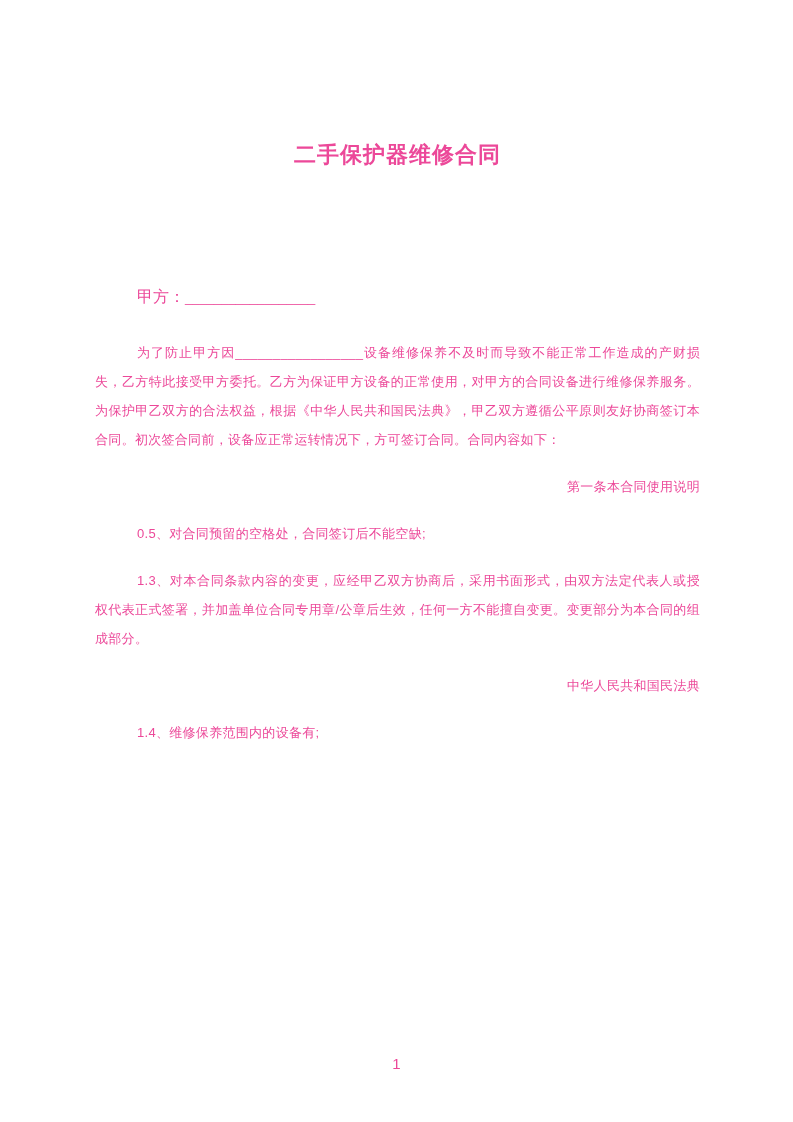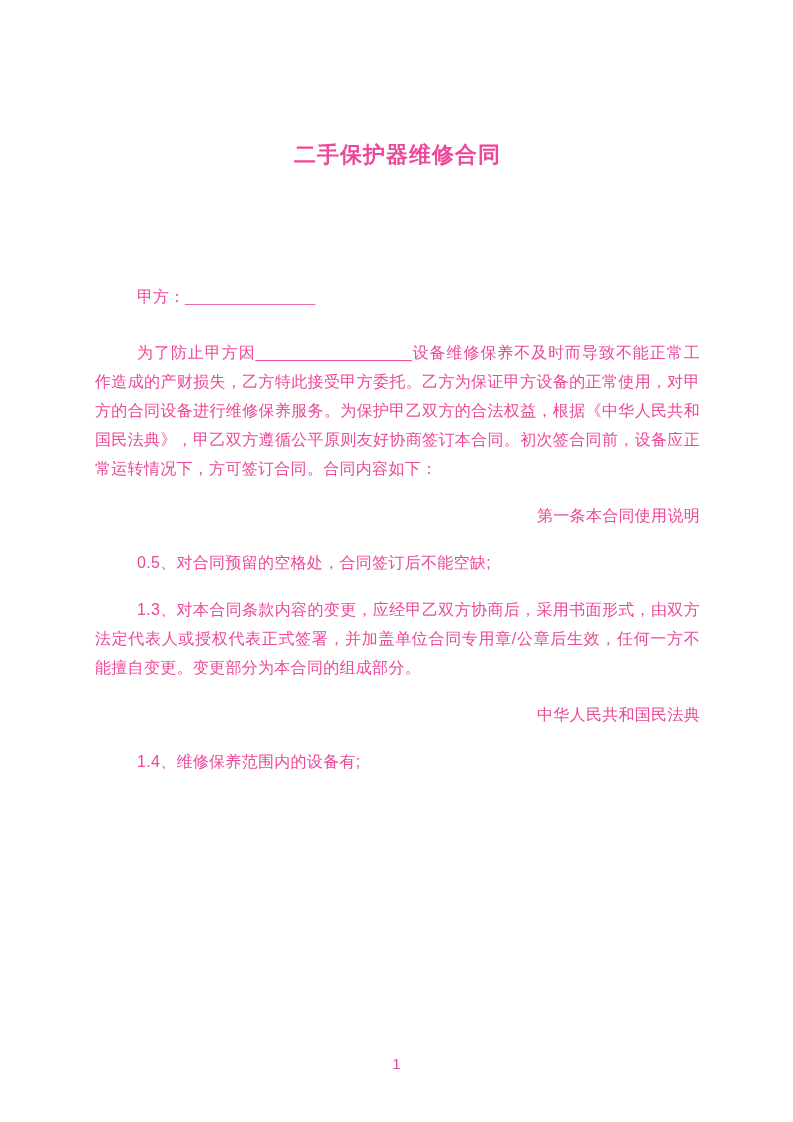--- a/index.html
+++ b/index.html
@@ -33,21 +33,21 @@
       line-height: 29px;
       text-indent: 42px;
       margin: 0 0 26px 0;
       white-space: nowrap;
     }
     .party-line .blank {
       letter-spacing: 0px;
       font-size: 13px;
     }
     .para {
-      font-size: 16px;
+      font-size: 13px;
       line-height: 29px;
       text-align: justify;
       text-indent: 42px;
       margin: 0 0 18px 0;
       letter-spacing: 0.3px;
     }
     .para.heading {
       text-align: right;
     }
     .page-number {

